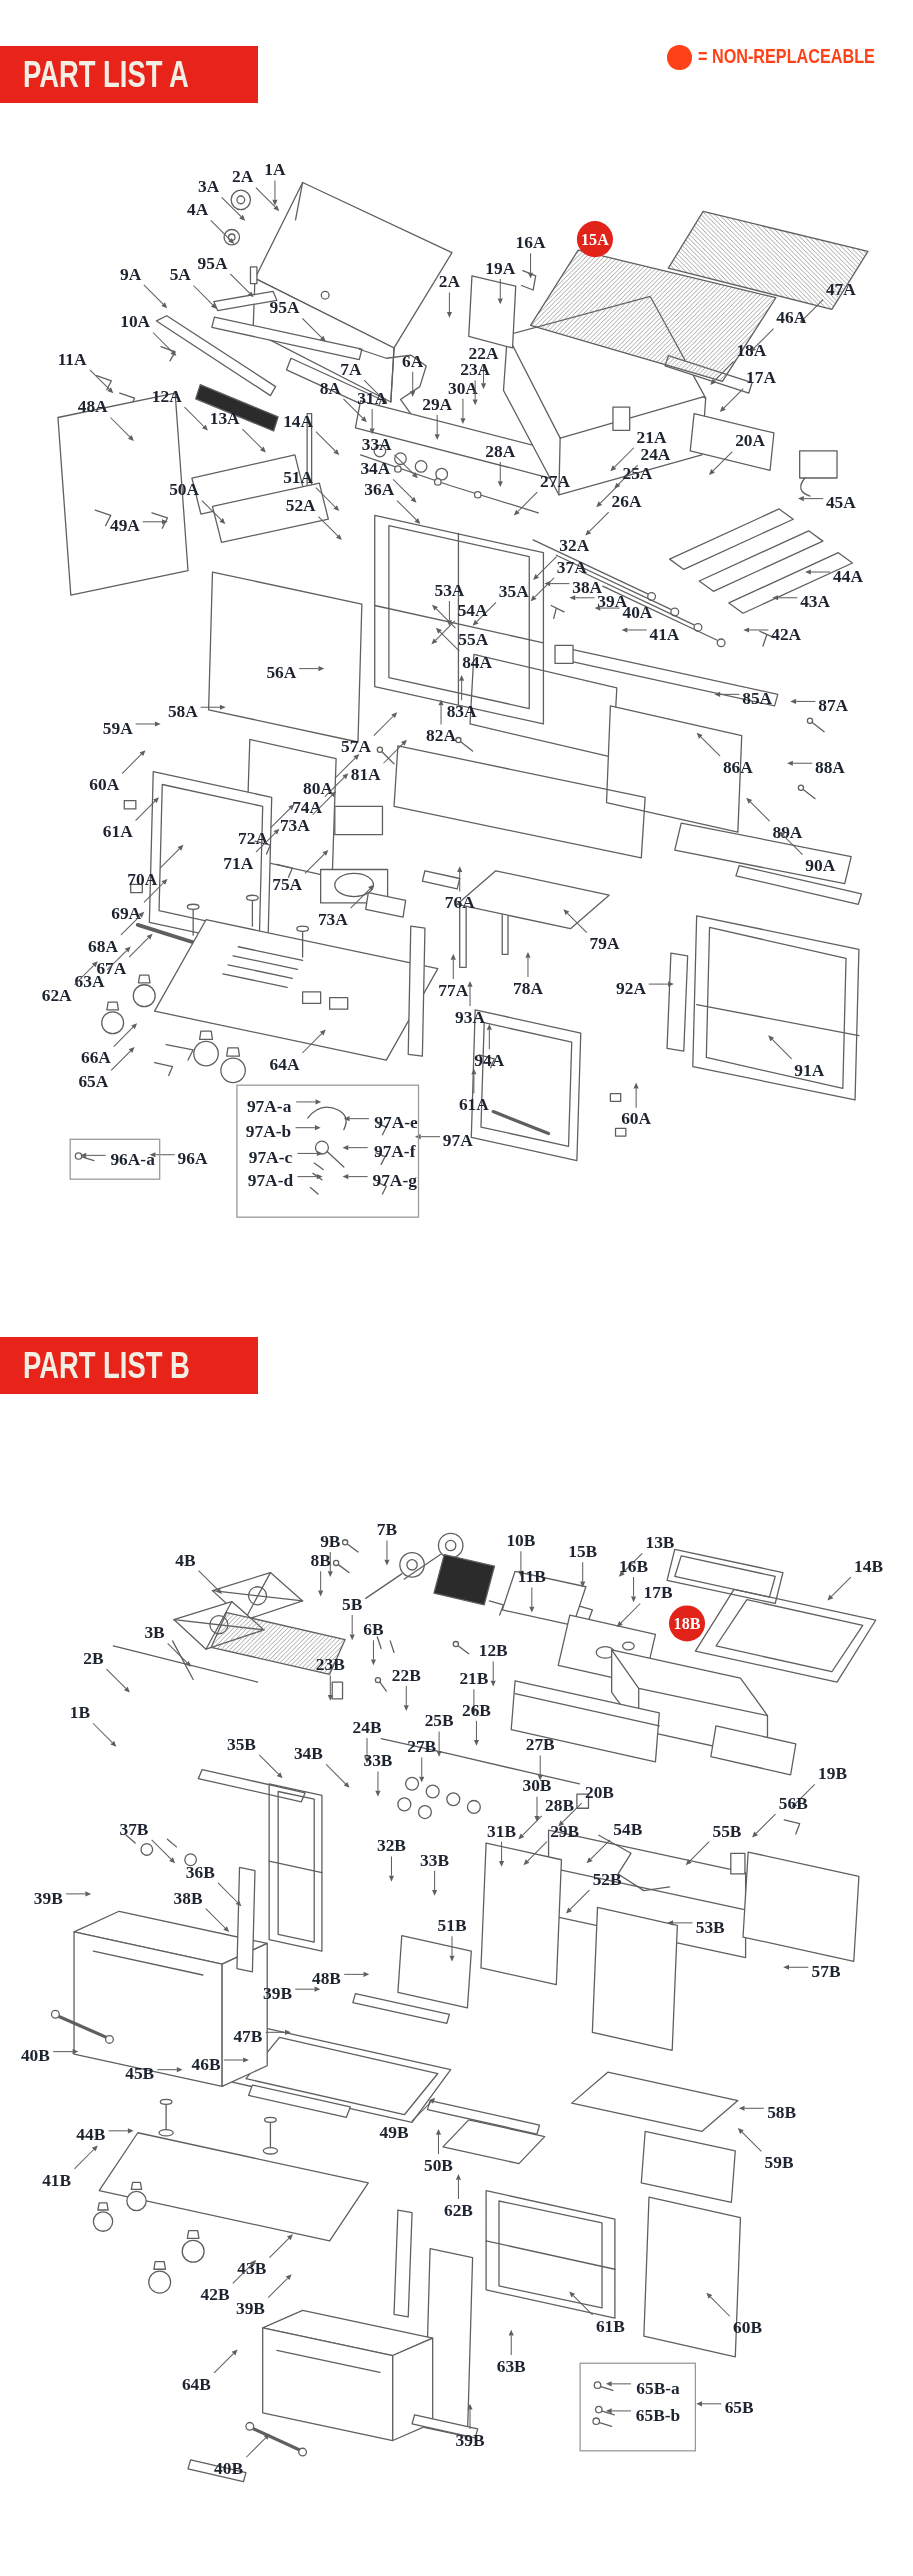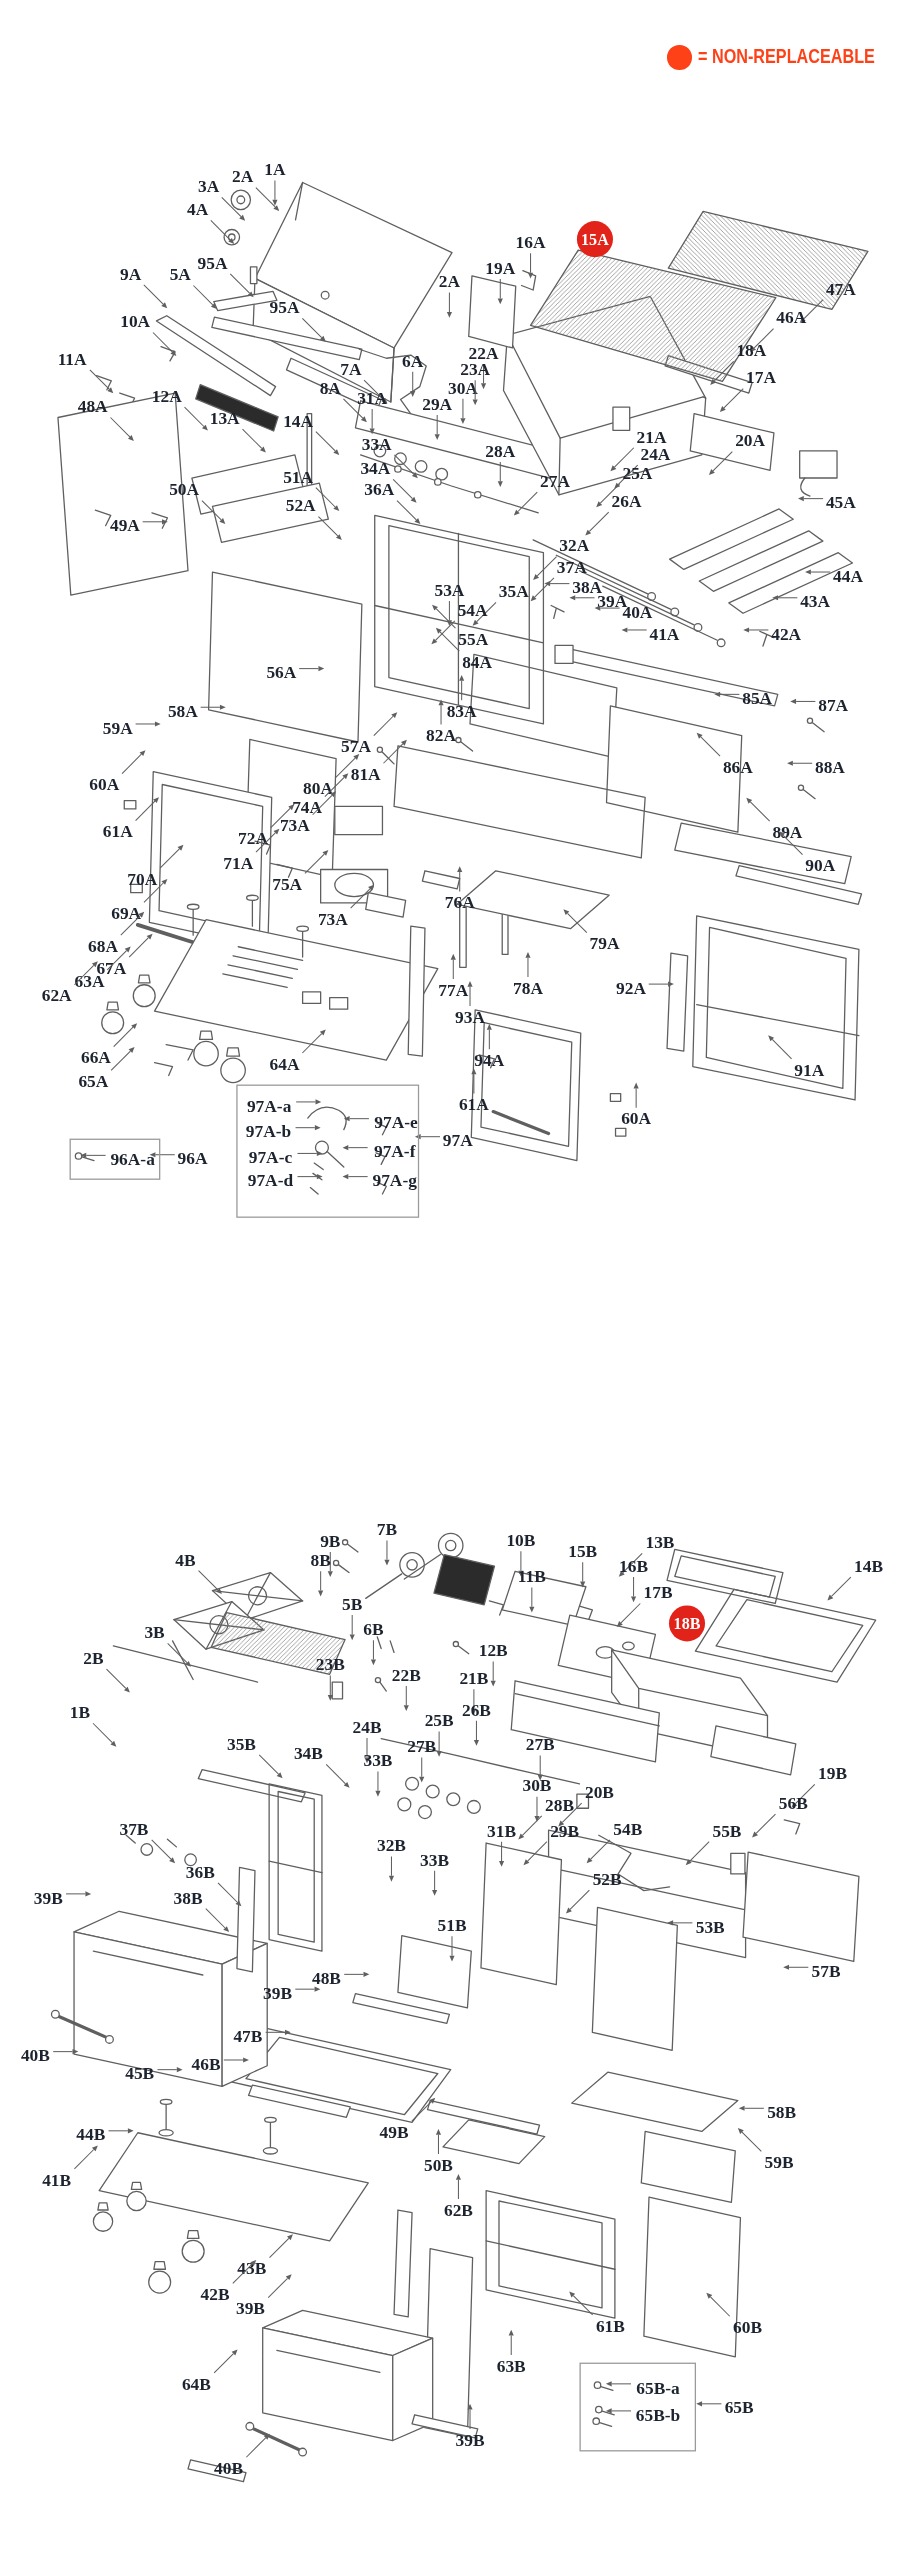--- a/index.html
+++ b/index.html
@@ -23,26 +23,32 @@
   svg text.lbl{font-family:"Liberation Serif","DejaVu Serif",serif;font-weight:bold;
           font-size:27px;fill:#1d2430;}
   svg text.badge-t{font-family:"Liberation Serif","DejaVu Serif",serif;font-weight:bold;
           font-size:25px;fill:#ffffff;}
 </style>
 </head>
 <body>
 
 <div class="page">
 
+  <div class="banner" id="banner-a">
+    <span class="txt">PART LIST A</span>
+  </div>
 
   <div class="legend">
     <span class="dot"></span>
     <span class="ltxt">= NON-REPLACEABLE</span>
   </div>
 
+  <div class="banner" id="banner-b">
+    <span class="txt">PART LIST B</span>
+  </div>
 
   <svg id="art" width="913" height="2576" viewBox="0 0 1418 4000">
     <defs>
       <pattern id="hatchA" patternUnits="userSpaceOnUse" width="7" height="7">
         <path d="M0,7 L7,0" stroke="#8a8a8a" stroke-width="1.2"></path>
       </pattern>
       <pattern id="hatchB" patternUnits="userSpaceOnUse" width="7" height="7">
         <path d="M0,0 L7,7" stroke="#8a8a8a" stroke-width="1.2"></path>
       </pattern>
     </defs>

